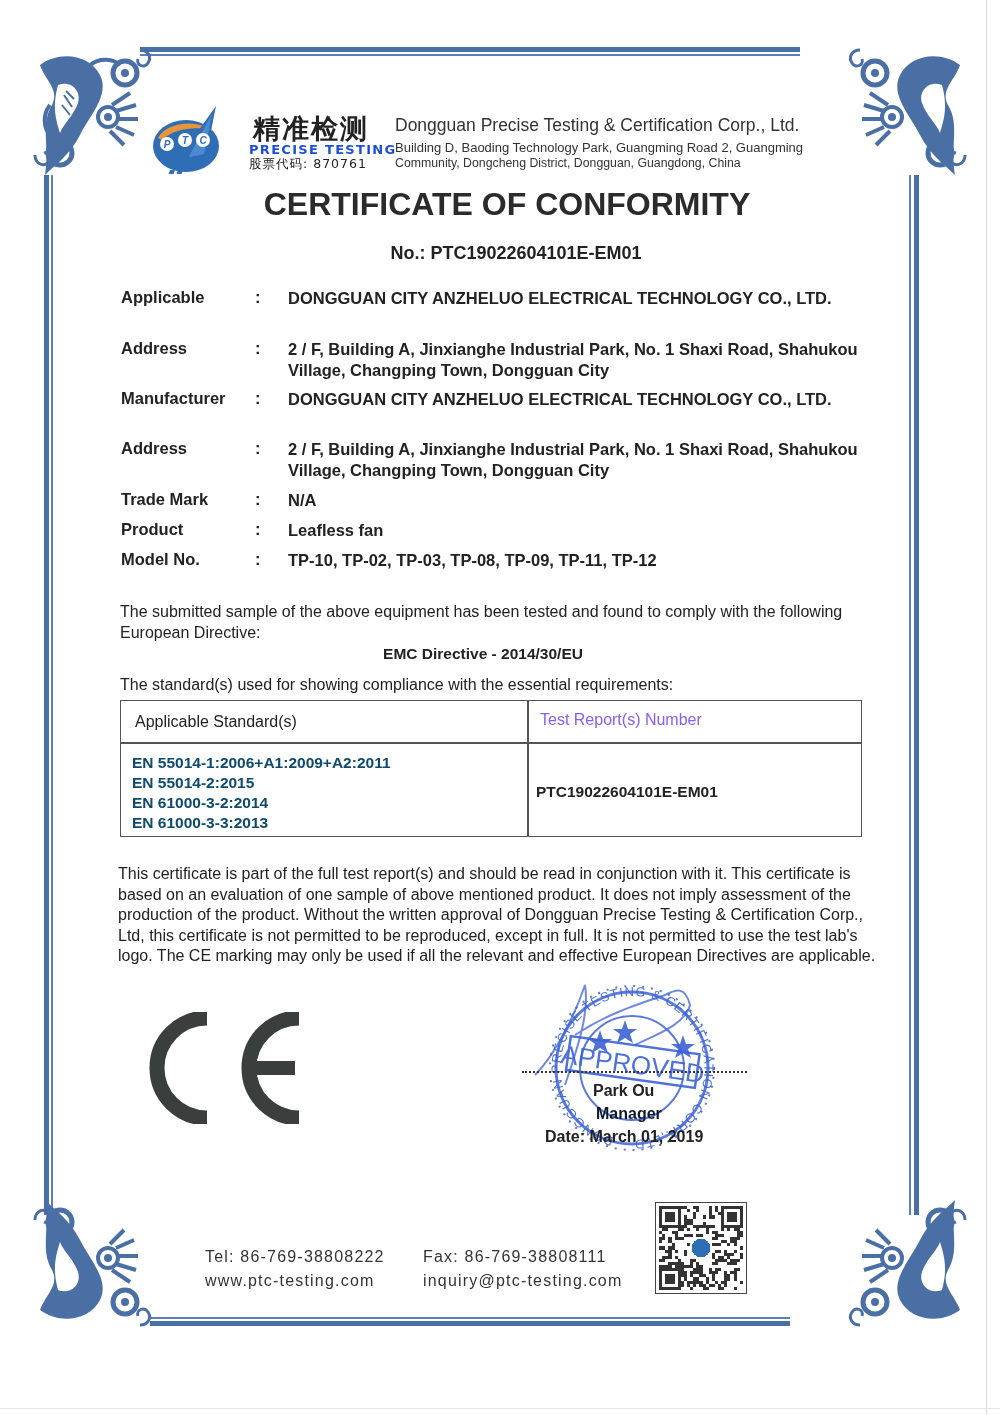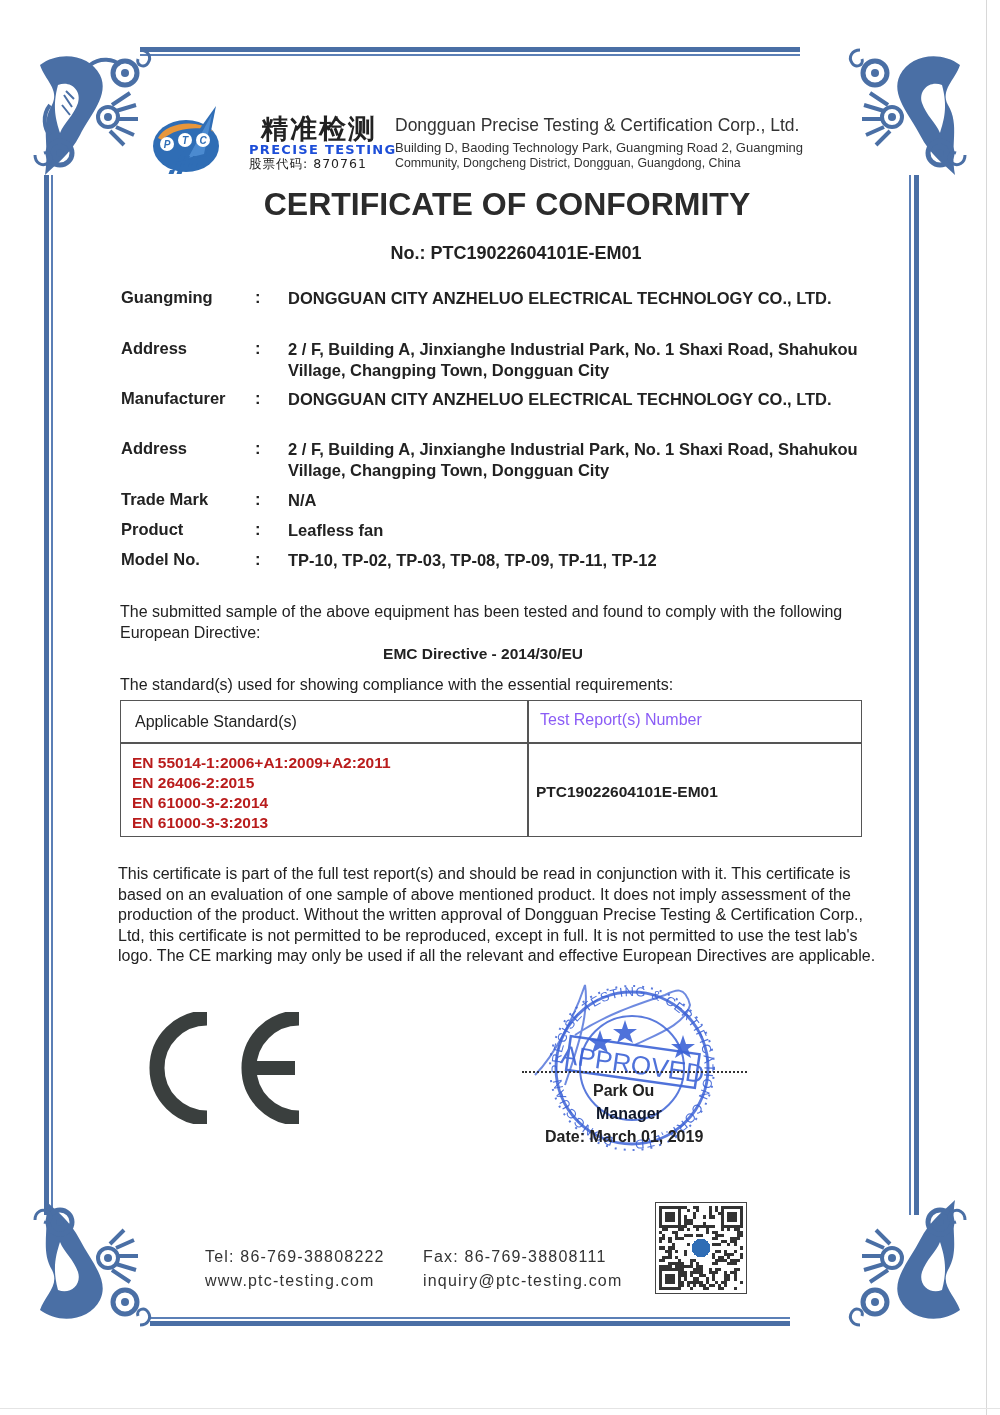--- a/index.html
+++ b/index.html
@@ -22,21 +22,21 @@
 
   .corner { position: absolute; width: 140px; height: 140px; }
   .corner svg { width: 100%; height: 100%; }
   .c-tl { left: 30px; top: 45px; }
   .c-tr { left: 830px; top: 45px; transform: scaleX(-1); }
   .c-bl { left: 30px; top: 1190px; transform: scaleY(-1); }
   .c-br { left: 830px; top: 1190px; transform: scale(-1,-1); }
 
   
   .logo { position: absolute; left: 148px; top: 104px; width: 80px; height: 76px; }
-  .cn-name { position: absolute; left: 261px; top: 111px; font-size: 27px; font-weight: bold; letter-spacing: 2px; color: #222; font-family: "DejaVu Sans", sans-serif; }
+  .cn-name { position: absolute; left: 253px; top: 111px; font-size: 27px; font-weight: bold; letter-spacing: 2px; color: #222; font-family: "DejaVu Sans", sans-serif; }
   .precise { position: absolute; left: 249px; top: 142px; font-size: 13px; font-weight: bold; letter-spacing: 1.3px; color: #1d4ed8; font-family: "DejaVu Sans", sans-serif; }
   .stock { position: absolute; left: 249px; top: 156px; font-size: 12.5px; letter-spacing: 1px; color: #222; font-family: "DejaVu Sans", sans-serif; }
   .corp-name { position: absolute; left: 395px; top: 115px; font-size: 17.5px; color: #333; }
   .corp-addr1 { position: absolute; left: 395px; top: 140px; font-size: 13px; color: #333; }
   .corp-addr2 { position: absolute; left: 395px; top: 156px; font-size: 12.3px; color: #333; }
 
   .title { position: absolute; left: 0; width: 1000px; top: 186px; text-align: center; font-size: 32px; font-weight: bold; color: #2b2b2b; padding-left: 14px; box-sizing: border-box; }
   .cert-no { position: absolute; left: 0; width: 1000px; top: 243px; text-align: center; font-size: 18px; font-weight: bold; color: #222; padding-left: 32px; box-sizing: border-box; }
 
   
@@ -47,21 +47,21 @@
 
   .para { position: absolute; left: 120px; font-size: 16px; color: #222; line-height: 21px; }
   .directive { position: absolute; left: 0; width: 1000px; text-align: center; top: 645px; font-size: 15.5px; font-weight: bold; color: #222; padding-right: 34px; box-sizing: border-box; }
 
   
   .std-table { position: absolute; left: 120px; top: 700px; width: 742px; height: 137px; border: 1.5px solid #555; box-sizing: border-box; }
   .std-table .vline { position: absolute; left: 406px; top: 0; width: 1.5px; height: 100%; background: #555; }
   .std-table .hline { position: absolute; left: 0; top: 41px; width: 100%; height: 1.5px; background: #555; }
   .th1 { position: absolute; left: 14px; top: 12px; font-size: 16px; color: #222; }
   .th2 { position: absolute; left: 419px; top: 10px; font-size: 16px; color: #8b5cf6; }
-  .std-list { position: absolute; left: 11px; top: 52px; font-size: 15.5px; font-weight: bold; color: #b91c1c; line-height: 20px; }
+  .std-list { position: absolute; left: 11px; top: 52px; font-size: 15.5px; font-weight: bold; color: #0c4a6e; line-height: 20px; }
   .report-no { position: absolute; left: 415px; top: 82px; font-size: 15.5px; font-weight: bold; color: #222; }
 
   .disclaimer { position: absolute; left: 118px; top: 864px; width: 760px; font-size: 16px; color: #222; line-height: 20.6px; }
 
   
   .ce-mark { position: absolute; left: 145px; top: 1012px; width: 165px; height: 112px; }
 
   
   .stamp { position: absolute; left: 515px; top: 975px; width: 235px; height: 195px; }
   .sig-line { position: absolute; left: 522px; top: 1071px; width: 225px; border-top: 2px dotted #333; }
@@ -192,21 +192,21 @@
 <div class="precise">PRECISE TESTING</div>
 <div class="stock">股票代码: 870761</div>
 <div class="corp-name">Dongguan Precise Testing &amp; Certification Corp., Ltd.</div>
 <div class="corp-addr1">Building D, Baoding Technology Park, Guangming Road 2, Guangming</div>
 <div class="corp-addr2">Community, Dongcheng District, Dongguan, Guangdong, China</div>
 
 <div class="title">CERTIFICATE OF CONFORMITY</div>
 <div class="cert-no">No.: PTC19022604101E-EM01</div>
 
 <div class="row" style="top:288px;">
-  <span class="lbl">Guangming</span>
+  <span class="lbl">Applicable</span>
   <span class="colon">:</span>
   <span class="val">DONGGUAN CITY ANZHELUO ELECTRICAL TECHNOLOGY CO., LTD.</span>
 </div>
 <div class="row" style="top:339px;">
   <span class="lbl">Address</span>
   <span class="colon">:</span>
   <span class="val">2 / F, Building A, Jinxianghe Industrial Park, No. 1 Shaxi Road, Shahukou Village, Changping Town, Dongguan City</span>
 </div>
 <div class="row" style="top:389px;">
   <span class="lbl">Manufacturer</span>
@@ -238,21 +238,21 @@
 <div class="directive">EMC Directive - 2014/30/EU</div>
 <div class="para" style="top:674px; width:740px;">The standard(s) used for showing compliance with the essential requirements:</div>
 
 <div class="std-table">
   <div class="vline"></div>
   <div class="hline"></div>
   <div class="th1">Applicable Standard(s)</div>
   <div class="th2">Test Report(s) Number</div>
   <div class="std-list">
     <div>EN 55014-1:2006+A1:2009+A2:2011</div>
-    <div>EN 26406-2:2015</div>
+    <div>EN 55014-2:2015</div>
     <div>EN 61000-3-2:2014</div>
     <div>EN 61000-3-3:2013</div>
   </div>
   <div class="report-no">PTC19022604101E-EM01</div>
 </div>
 
 <div class="disclaimer">This certificate is part of the full test report(s) and should be read in conjunction with it. This certificate is based on an evaluation of one sample of above mentioned product. It does not imply assessment of the production of the product. Without the written approval of Dongguan Precise Testing &amp; Certification Corp., Ltd, this certificate is not permitted to be reproduced, except in full. It is not permitted to use the test lab's logo. The CE marking may only be used if all the relevant and effective European Directives are applicable.</div>
 
 <div class="ce-mark">
   <svg viewBox="0 0 165 112">

